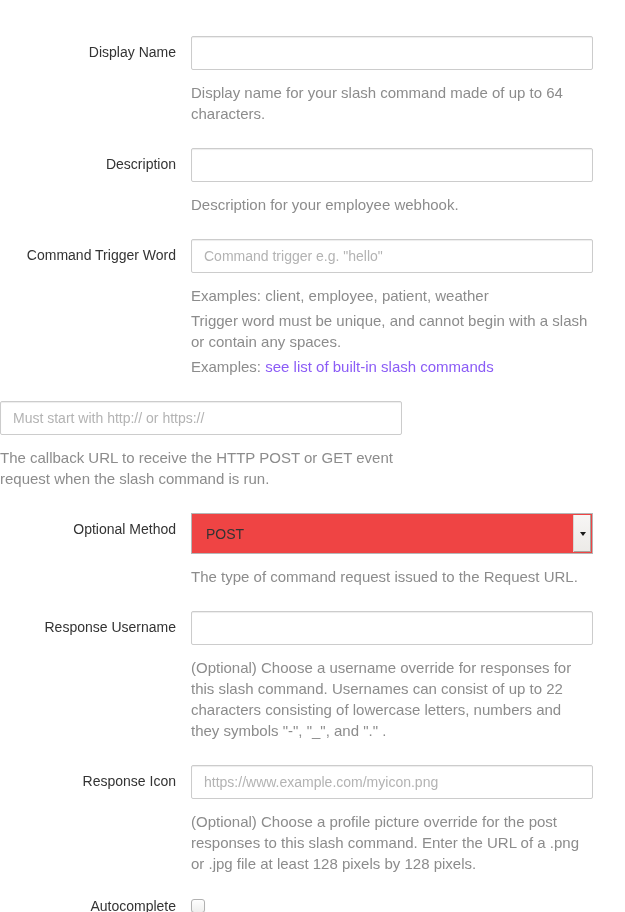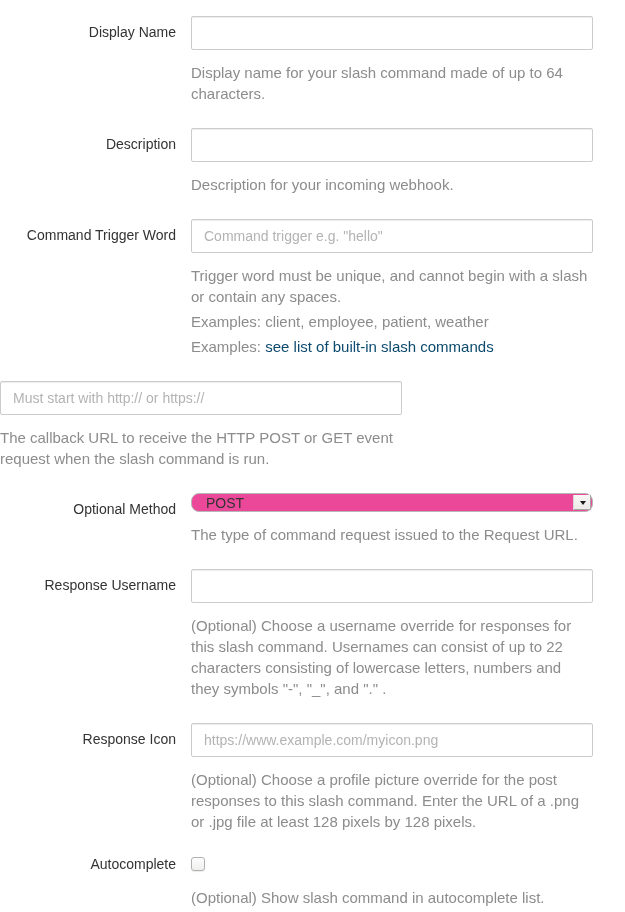--- a/index.html
+++ b/index.html
@@ -6,21 +6,21 @@
     margin: 0;
     padding: 0;
     background: #ffffff;
     font-family: "Liberation Sans", "DejaVu Sans", sans-serif;
   }
   .page {
     width: 625px;
     height: 912px;
     background: #ffffff;
     box-sizing: border-box;
-    padding-top: 16px;
+    padding-top: 36px;
     overflow: hidden;
   }
   .form-row {
     display: flex;
     margin-bottom: 24px;
   }
   .label-col {
     flex: 0 0 191px;
     width: 191px;
     box-sizing: border-box;
@@ -65,33 +65,33 @@
     line-height: 21px;
     color: #8c8c8c;
   }
   .help p {
     margin: 0 0 4px 0;
   }
   .help p:last-child {
     margin-bottom: 0;
   }
   .link {
-    color: #0c4a6e;
+    color: #8b5cf6;
     text-decoration: none;
     cursor: pointer;
     margin-top: 20px;
   }
   
   .select-box {
     position: relative;
-    height: 19px;
+    height: 41px;
     box-sizing: border-box;
     border: 1px solid #b6b6b6;
-    border-radius: 8px;
-    background: #ec4899;
+    border-radius: 0;
+    background: #ef4444;
     cursor: pointer;
   }
   .select-value {
     position: absolute;
     left: 14px;
     top: 50%;
     transform: translateY(-50%);
     font-size: 14px;
     color: #333333;
   }
@@ -142,32 +142,32 @@
         <p>Display name for your slash command made of up to 64 characters.</p>
       </div>
     </div>
   </div>
 
   <div class="form-row">
     <label class="label-col">Description</label>
     <div class="control-col">
       <input type="text" class="text-input" placeholder="" style="">
       <div class="help">
-        <p>Description for your incoming webhook.</p>
+        <p>Description for your employee webhook.</p>
       </div>
     </div>
   </div>
 
   <div class="form-row">
     <label class="label-col">Command Trigger Word</label>
     <div class="control-col">
       <input type="text" class="text-input" placeholder="Command trigger e.g. &quot;hello&quot;" style="">
       <div class="help">
+        <p>Examples: client, employee, patient, weather</p>
         <p>Trigger word must be unique, and cannot begin with a slash or contain any spaces.</p>
-        <p>Examples: client, employee, patient, weather</p>
         <p><span>Examples: </span><a class="link" href="#">see list of built-in slash commands</a></p>
       </div>
     </div>
   </div>
 
   <div class="form-row">
     <div class="control-col">
       <input type="text" class="text-input" placeholder="Must start with http:// or https://" style="">
       <div class="help">
         <p>The callback URL to receive the HTTP POST or GET event request when the slash command is run.</p>

